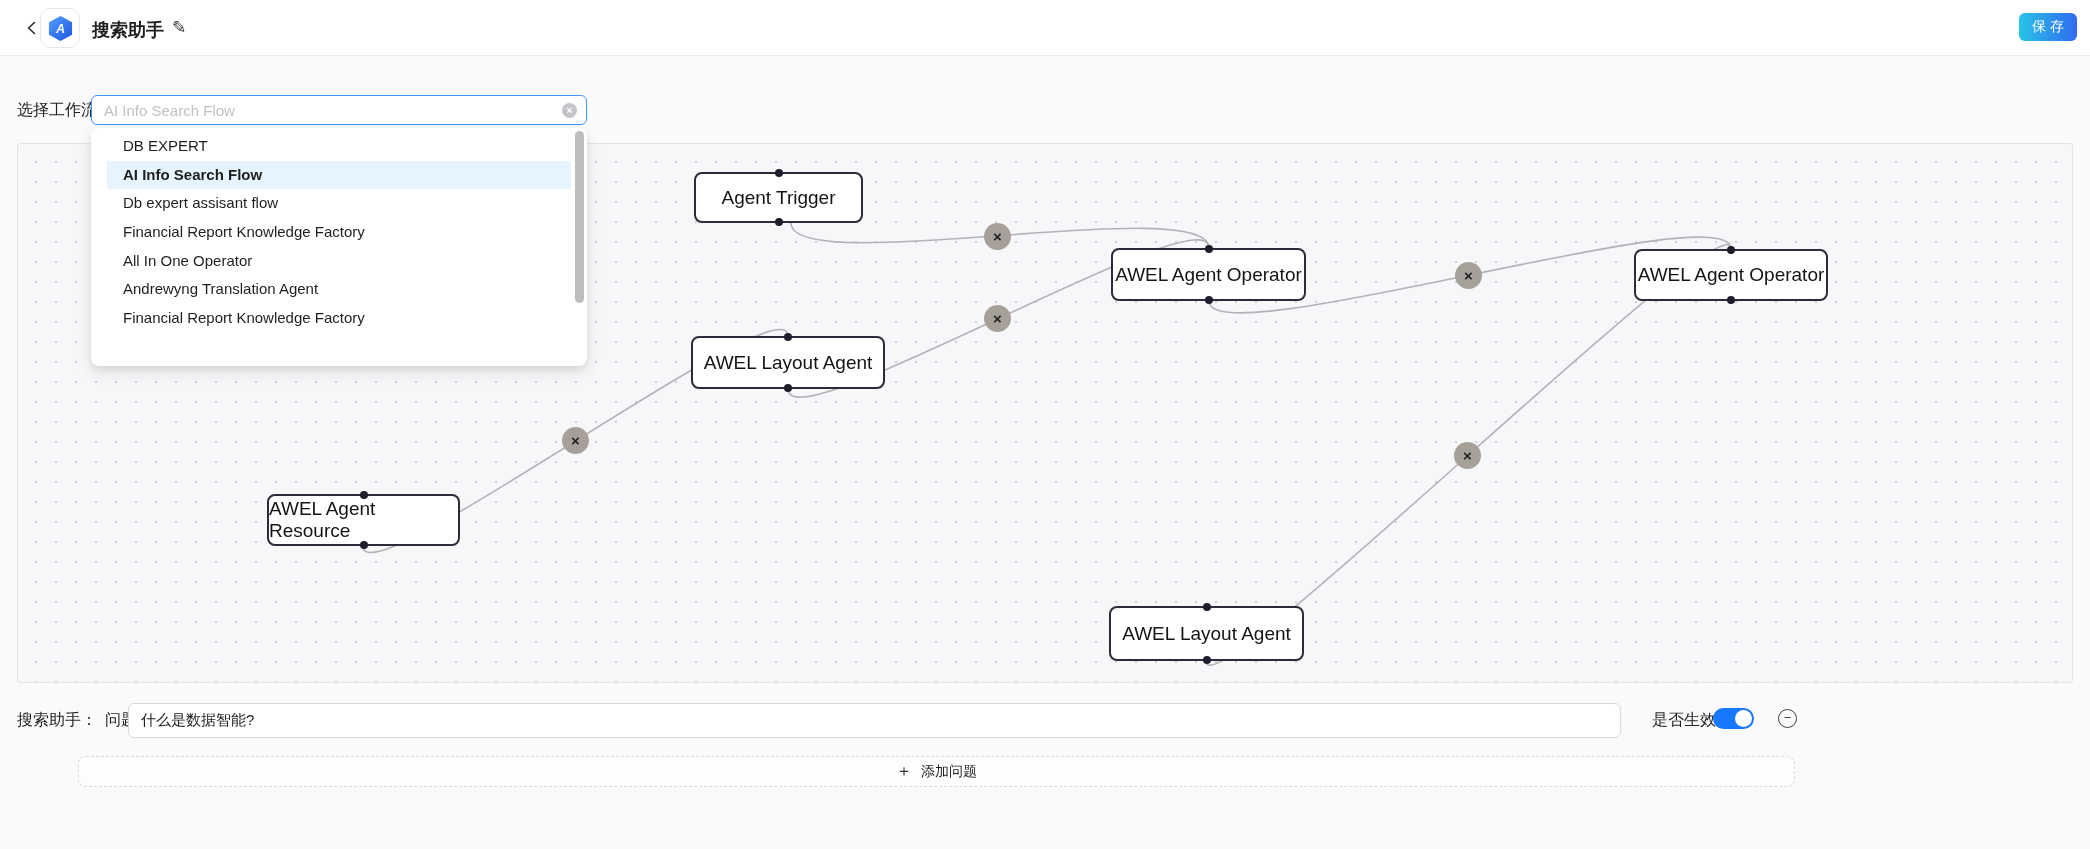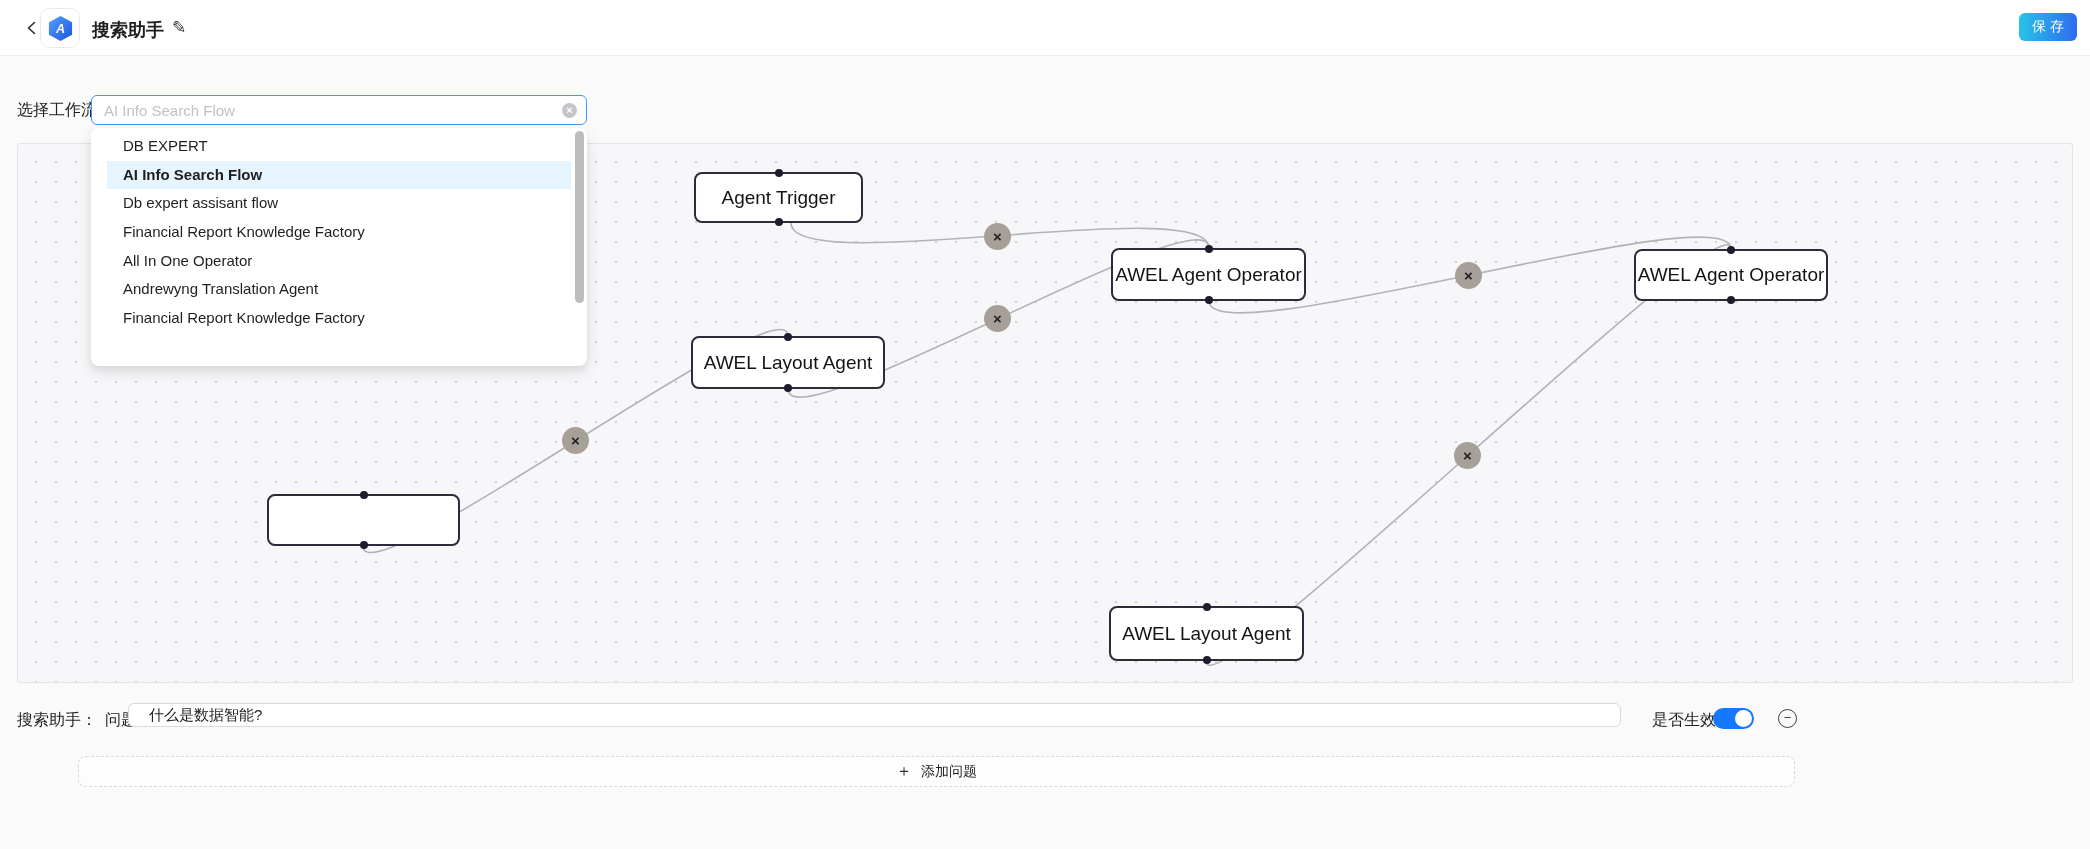--- a/index.html
+++ b/index.html
@@ -82,23 +82,23 @@
   .handle.top { top:-5px; } .handle.bottom { bottom:-5px; }
   .edge-x {
     position:absolute; width:27px; height:27px; border-radius:50%;
     background:#a6a099; color:#212121; font-size:15px; font-weight:700;
     display:flex; align-items:center; justify-content:center; cursor:pointer;
   }
   
   .q-section-label { position:absolute; left:17px; top:710px; font-size:16px; }
   .q-item-label    { position:absolute; left:105px; top:710px; font-size:16px; }
   .q-input {
-    position:absolute; left:128px; top:703px; width:1493px; height:24px;
+    position:absolute; left:128px; top:703px; width:1493px; height:35px;
     border:1px solid #d9d9d9; border-radius:6px; background:#fff;
-    font-size:15px; padding:0 20px; outline:none; color:#1f1f1f;
+    font-size:15px; padding:0 12px; outline:none; color:#1f1f1f;
     font-family:"Liberation Sans", sans-serif;
   }
   .q-active-label { position:absolute; left:1652px; top:710px; font-size:16px; }
   .toggle {
     position:absolute; left:1713px; top:708px; width:41px; height:21px;
     border-radius:11px; background:#1677ff; cursor:pointer;
   }
   .toggle .knob { position:absolute; right:2px; top:2px; width:17px; height:17px;
     border-radius:50%; background:#fff; }
   .minus-btn {
@@ -184,20 +184,21 @@
     <span>AWEL Agent Operator</span>
     <span class="handle bottom"></span>
   </div>
   <div class="flow-node" style="left:673px; top:192px; width:194px; height:53px;">
     <span class="handle top"></span>
     <span>AWEL Layout Agent</span>
     <span class="handle bottom"></span>
   </div>
   <div class="flow-node" style="left:249px; top:350px; width:193px; height:52px;">
     <span class="handle top"></span>
+    <span>AWEL Agent Resource</span>
     <span class="handle bottom"></span>
   </div>
   <div class="flow-node" style="left:1091px; top:462px; width:195px; height:55px;">
     <span class="handle top"></span>
     <span>AWEL Layout Agent</span>
     <span class="handle bottom"></span>
   </div>
 
   <div class="edge-x" style="left:966px;  top:79px;">×</div>
   <div class="edge-x" style="left:966px;  top:161px;">×</div>

